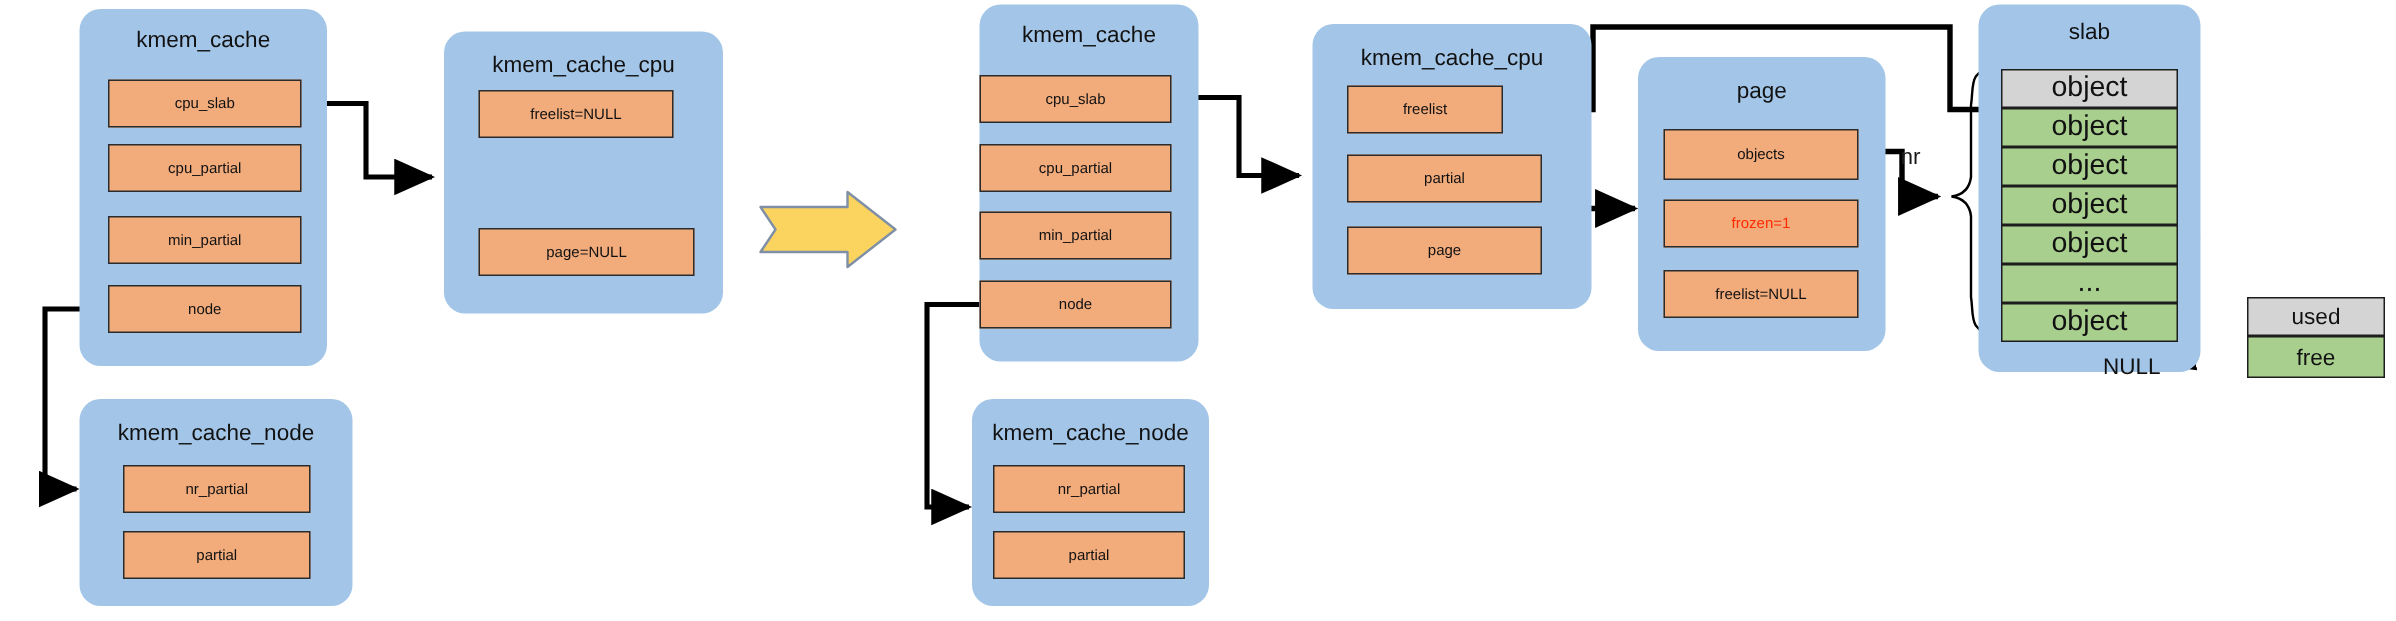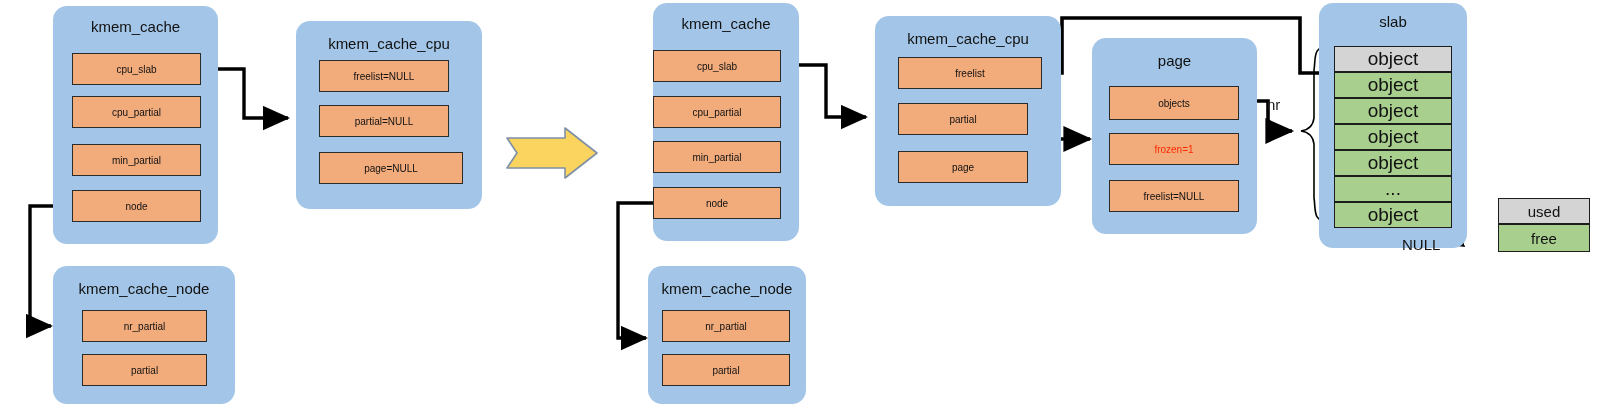--- a/index.html
+++ b/index.html
@@ -149,41 +149,40 @@
   </div>
   <div class="field" style="left:52px;top:53px;width:129px;height:32px;">cpu_slab</div>
   <div class="field" style="left:52px;top:96px;width:129px;height:32px;">cpu_partial</div>
   <div class="field" style="left:52px;top:144px;width:129px;height:32px;">min_partial</div>
   <div class="field" style="left:52px;top:190px;width:129px;height:32px;">node</div>
 
   <div class="panel" style="left:276px;top:21px;width:186px;height:188px;">
     <div class="panel-title" style="top:14px;">kmem_cache_cpu</div>
   </div>
   <div class="field" style="left:299px;top:60px;width:130px;height:32px;">freelist=NULL</div>
-  <div class="field" style="left:299px;top:105px;width:130px;height:32px;">partial=NULL</div>
   <div class="field" style="left:299px;top:152px;width:144px;height:32px;">page=NULL</div>
 
   <div class="panel" style="left:33px;top:266px;width:182px;height:138px;">
     <div class="panel-title" style="top:14px;">kmem_cache_node</div>
   </div>
   <div class="field" style="left:62px;top:310px;width:125px;height:32px;">nr_partial</div>
   <div class="field" style="left:62px;top:354px;width:125px;height:32px;">partial</div>
 
   <div class="panel" style="left:633px;top:3px;width:146px;height:238px;">
     <div class="panel-title" style="top:12px;">kmem_cache</div>
   </div>
   <div class="field" style="left:633px;top:50px;width:128px;height:32px;">cpu_slab</div>
   <div class="field" style="left:633px;top:96px;width:128px;height:32px;">cpu_partial</div>
   <div class="field" style="left:633px;top:141px;width:128px;height:32px;">min_partial</div>
   <div class="field" style="left:633px;top:187px;width:128px;height:32px;">node</div>
 
   <div class="panel" style="left:855px;top:16px;width:186px;height:190px;">
     <div class="panel-title" style="top:14px;">kmem_cache_cpu</div>
   </div>
-  <div class="field" style="left:878px;top:57px;width:144px;height:32px;">freelist</div>
+  <div class="field" style="left:878px;top:57px;width:104px;height:32px;">freelist</div>
   <div class="field" style="left:878px;top:103px;width:130px;height:32px;">partial</div>
   <div class="field" style="left:878px;top:151px;width:130px;height:32px;">page</div>
 
   <div class="panel" style="left:628px;top:266px;width:158px;height:138px;">
     <div class="panel-title" style="top:14px;">kmem_cache_node</div>
   </div>
   <div class="field" style="left:642px;top:310px;width:128px;height:32px;">nr_partial</div>
   <div class="field" style="left:642px;top:354px;width:128px;height:32px;">partial</div>
 
   <div class="panel" style="left:1072px;top:38px;width:165px;height:196px;">

